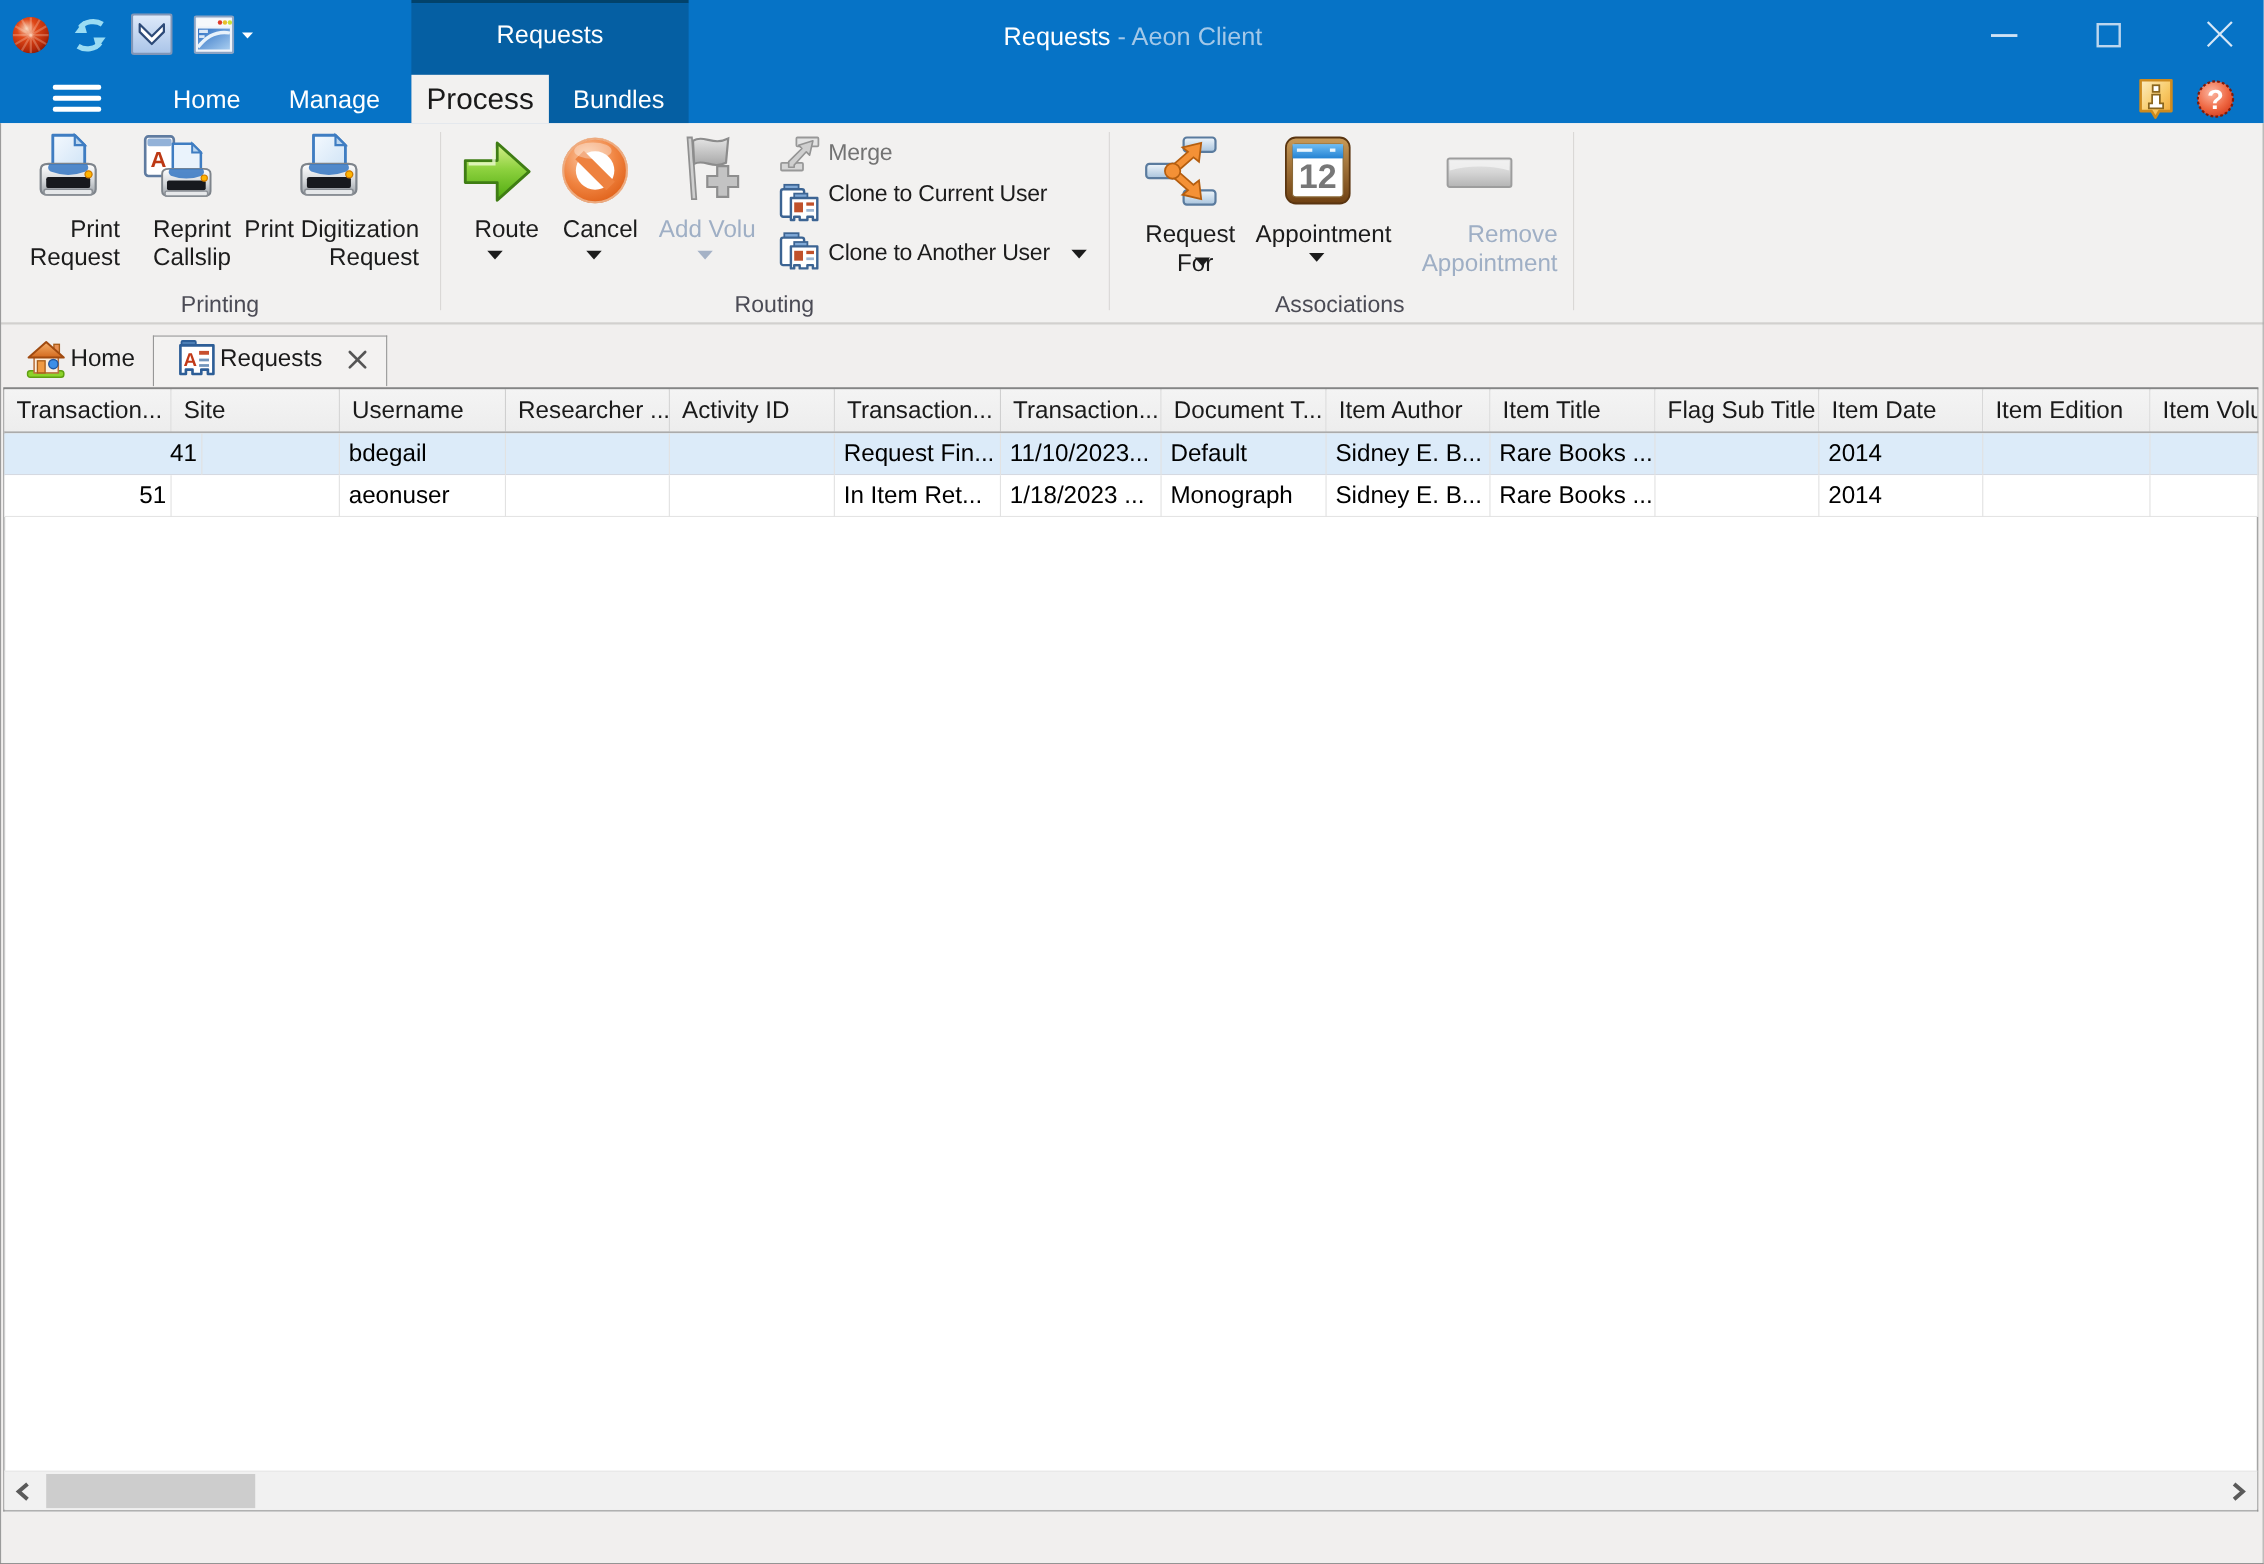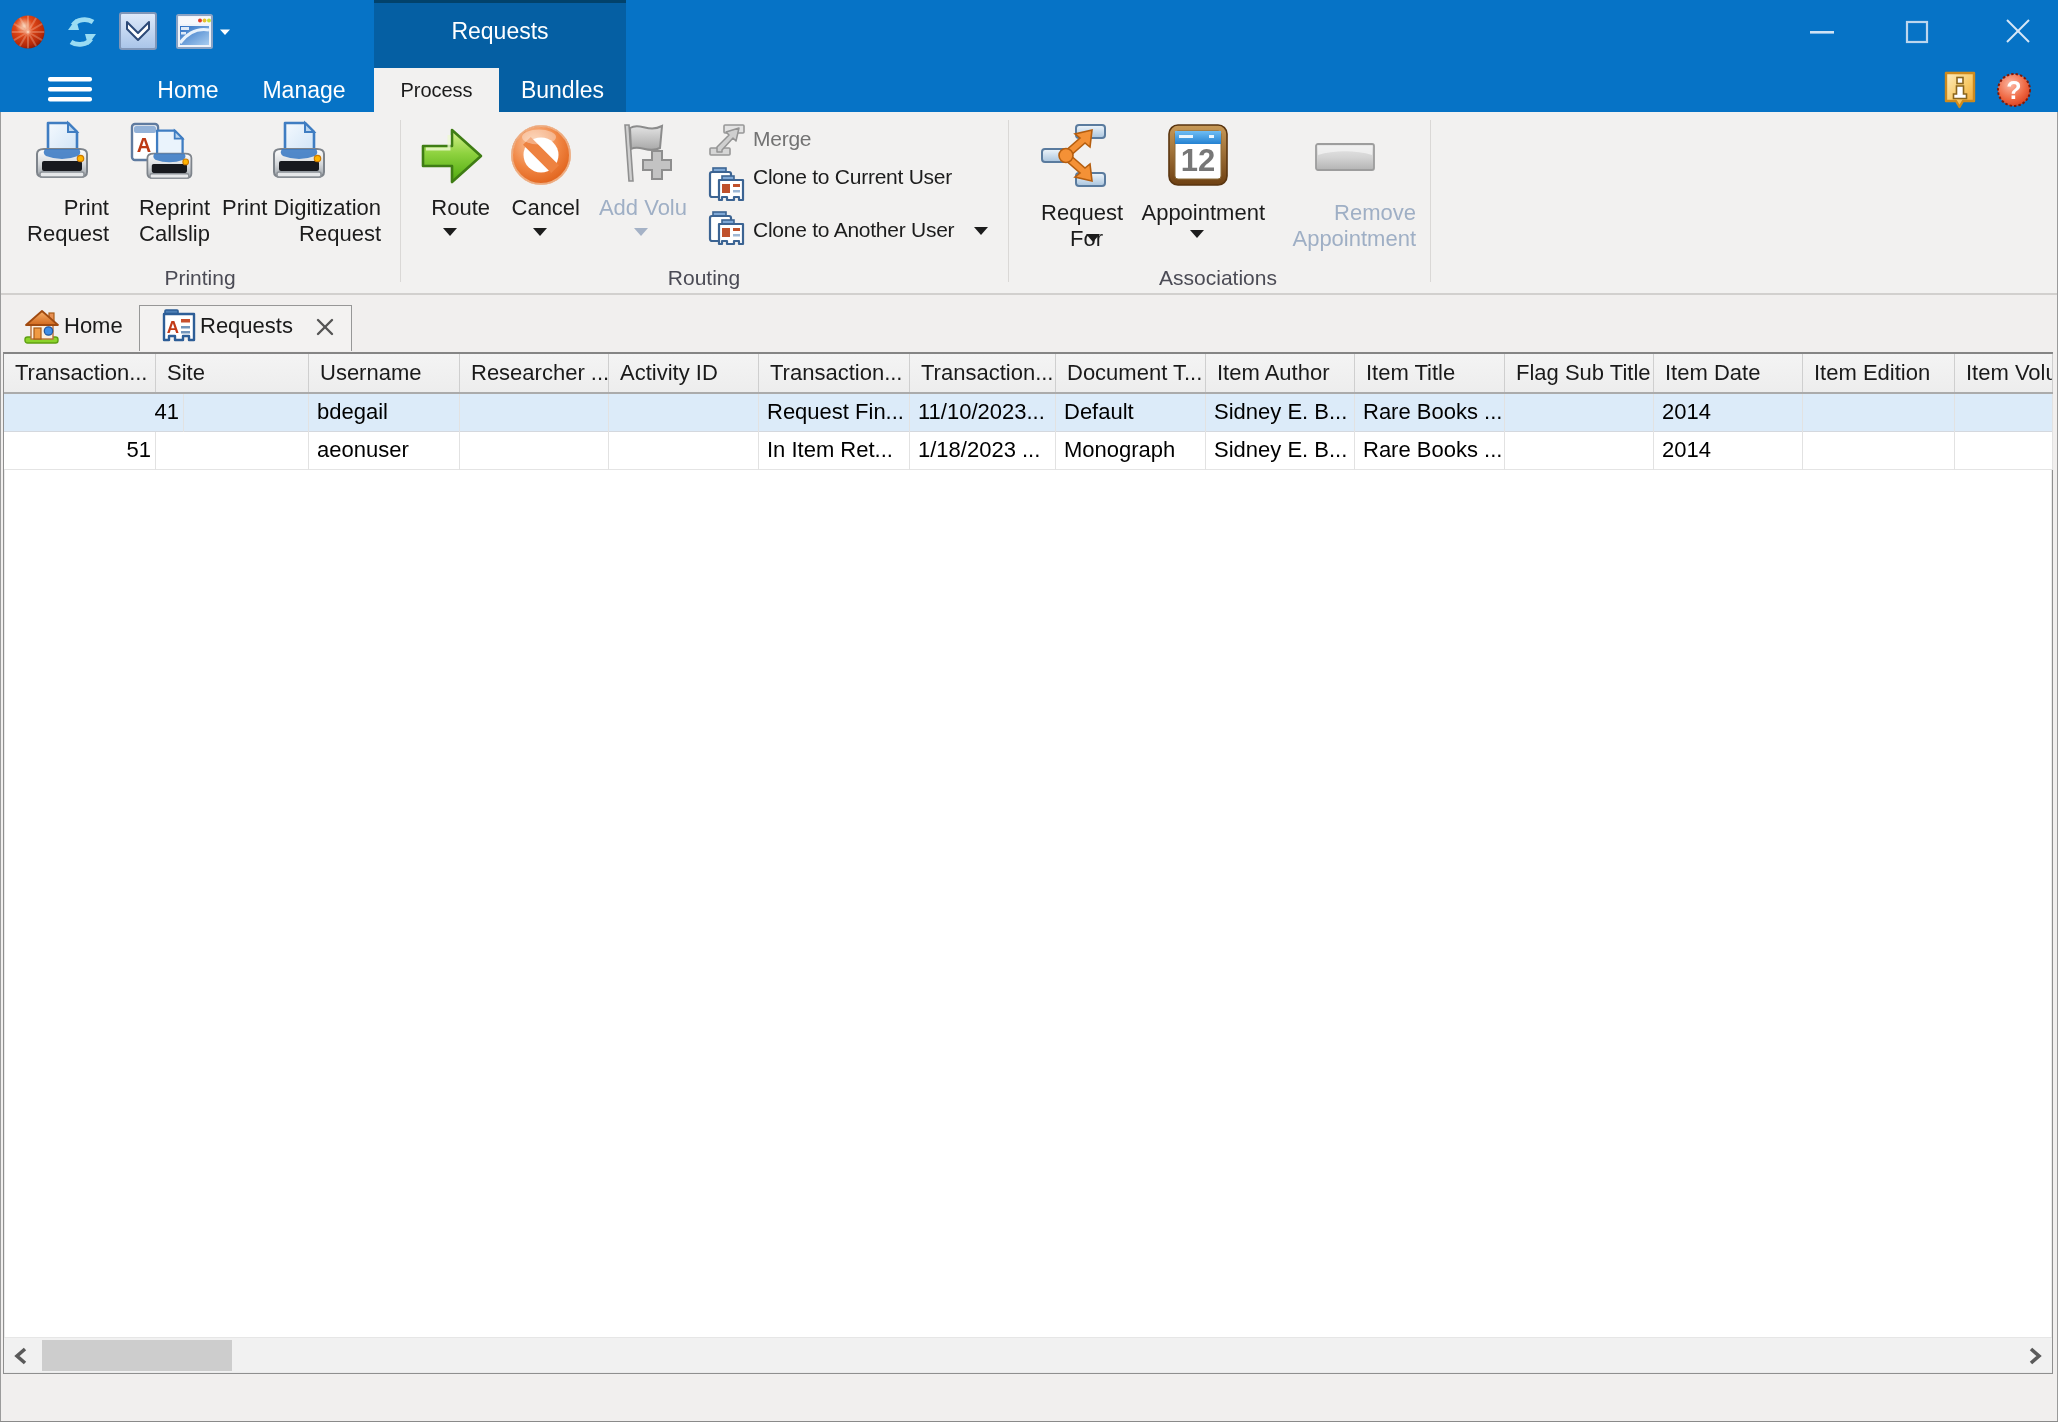--- a/index.html
+++ b/index.html
@@ -7,21 +7,21 @@
 .abs{position:absolute}
 #win{position:relative;width:2058px;height:1422px;background:#f1efee}
 
 #blue{position:absolute;left:0;top:0;width:2058px;height:112px;background:#0673c6}
 #ctx{position:absolute;left:374px;top:3px;width:252px;height:109px;background:#055fa3}
 #ctxstrip{position:absolute;left:374px;top:0;width:252px;height:3px;background:#02426b}
 #ctxlbl{position:absolute;left:374px;top:18px;width:252px;text-align:center;color:#fff;font-size:23px}
 #title{position:absolute;left:650px;top:20px;width:760px;text-align:center;font-size:23px;color:#fff;white-space:nowrap}
 #title .dim{color:#a3c8e8}
 .ribtab{position:absolute;top:68px;height:44px;color:#fff;font-size:23px;text-align:center;line-height:44px}
-#tab-process{position:absolute;left:374px;top:68px;width:125px;height:44px;background:#f2f1f0;color:#1a1a1a;font-size:20px;text-align:center;line-height:44px}
+#tab-process{position:absolute;left:374px;top:68px;width:125px;height:44px;background:#f2f1f0;color:#1a1a1a;font-size:27px;text-align:center;line-height:44px}
 
 #ribbon{position:absolute;left:0;top:112px;width:2058px;height:183px;background:#f2f1f0;border-bottom:2px solid #d2d0ce}
 .gsep{position:absolute;top:120px;height:162px;width:1px;background:#dad8d6}
 .glabel{position:absolute;top:266px;height:26px;font-size:21px;color:#4b4b55;text-align:center}
 .biglbl{position:absolute;font-size:22px;color:#1c1c1c;text-align:right;line-height:26px;white-space:pre-line}
 .dislbl{color:#9fafc5}
 .caret{position:absolute;width:0;height:0;border-left:7px solid transparent;border-right:7px solid transparent;border-top:8px solid #1c1c1c}
 .caret.gray{border-top-color:#a5b2c6}
 .smalllbl{position:absolute;font-size:21px;letter-spacing:-0.25px;color:#1c1c1c;white-space:nowrap}
 .smalllbl.dislbl{color:#737373}
@@ -41,20 +41,21 @@
 
 #status{position:absolute;left:0;top:1380px;width:2058px;height:42px;background:#f1f1f1;border-top:1px solid #cfcfcf;font-size:22px;color:#1a1a1a}
 </style>
 </head>
 <body>
 <div id="win">
   <div id="blue"></div>
   <div id="ctxstrip"></div>
   <div id="ctx"></div>
   <div id="ctxlbl">Requests</div>
+  <div id="title"><span>Requests</span><span class="dim"> - Aeon Client</span></div>
   <div class="ribtab" style="left:140px;width:96px">Home</div>
   <div class="ribtab" style="left:256px;width:96px">Manage</div>
   <div id="tab-process">Process</div>
   <div class="ribtab" style="left:499px;width:127px">Bundles</div>
   <div id="qat">
 
     <svg class="abs" style="left:11px;top:10px" width="36" height="42" viewBox="0 0 36 42">
       <defs>
           <radialGradient id="redg" cx="38%" cy="32%" r="75%">
         <stop offset="0%" stop-color="#f7d3b8"></stop>

